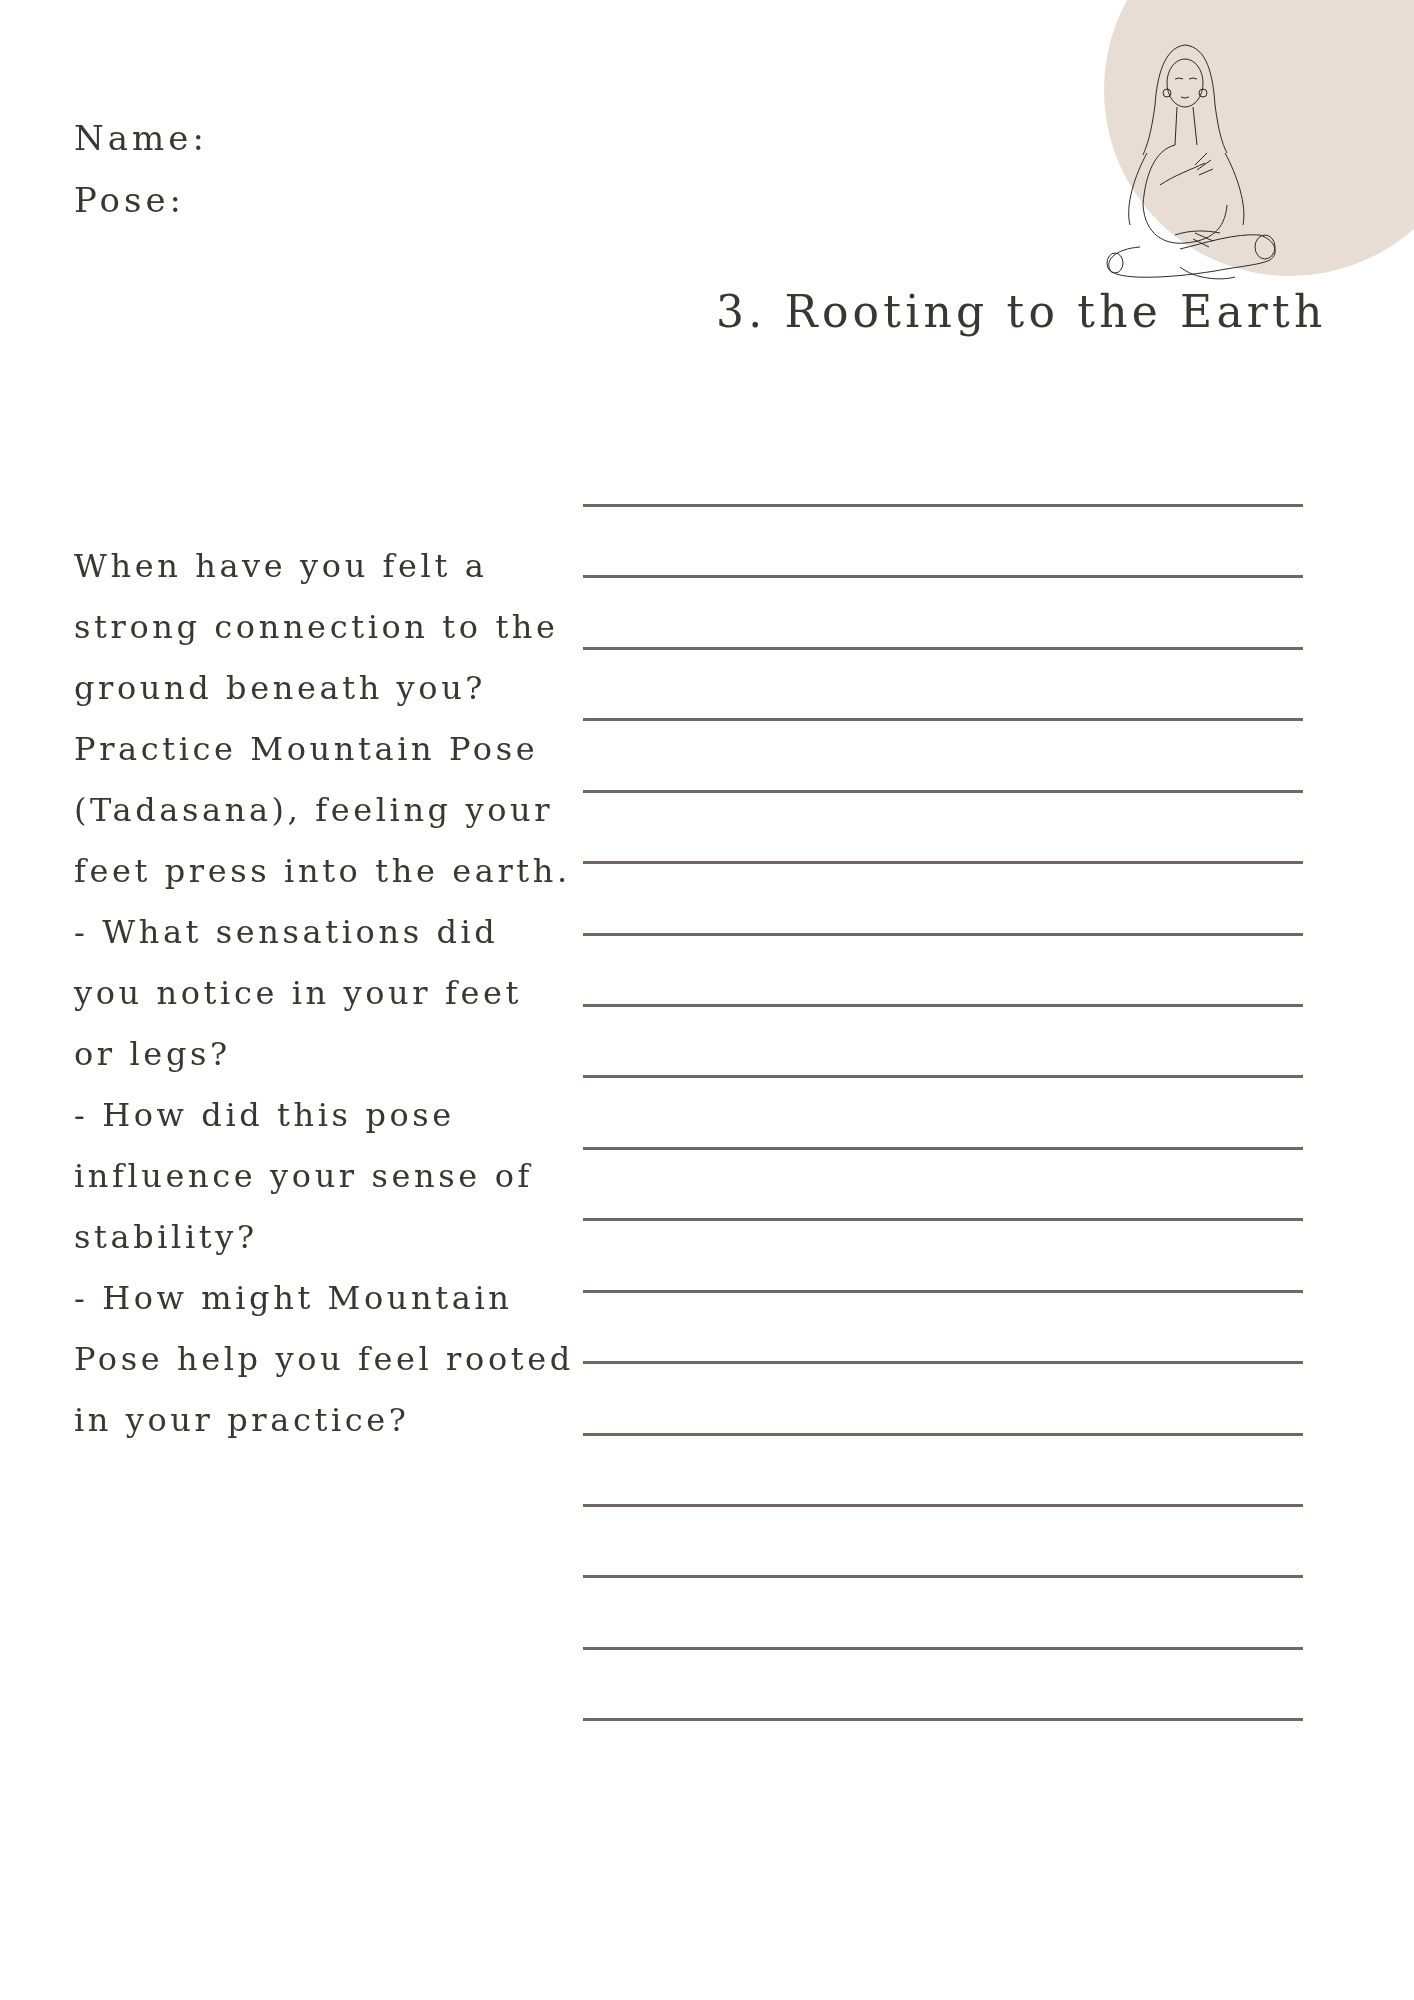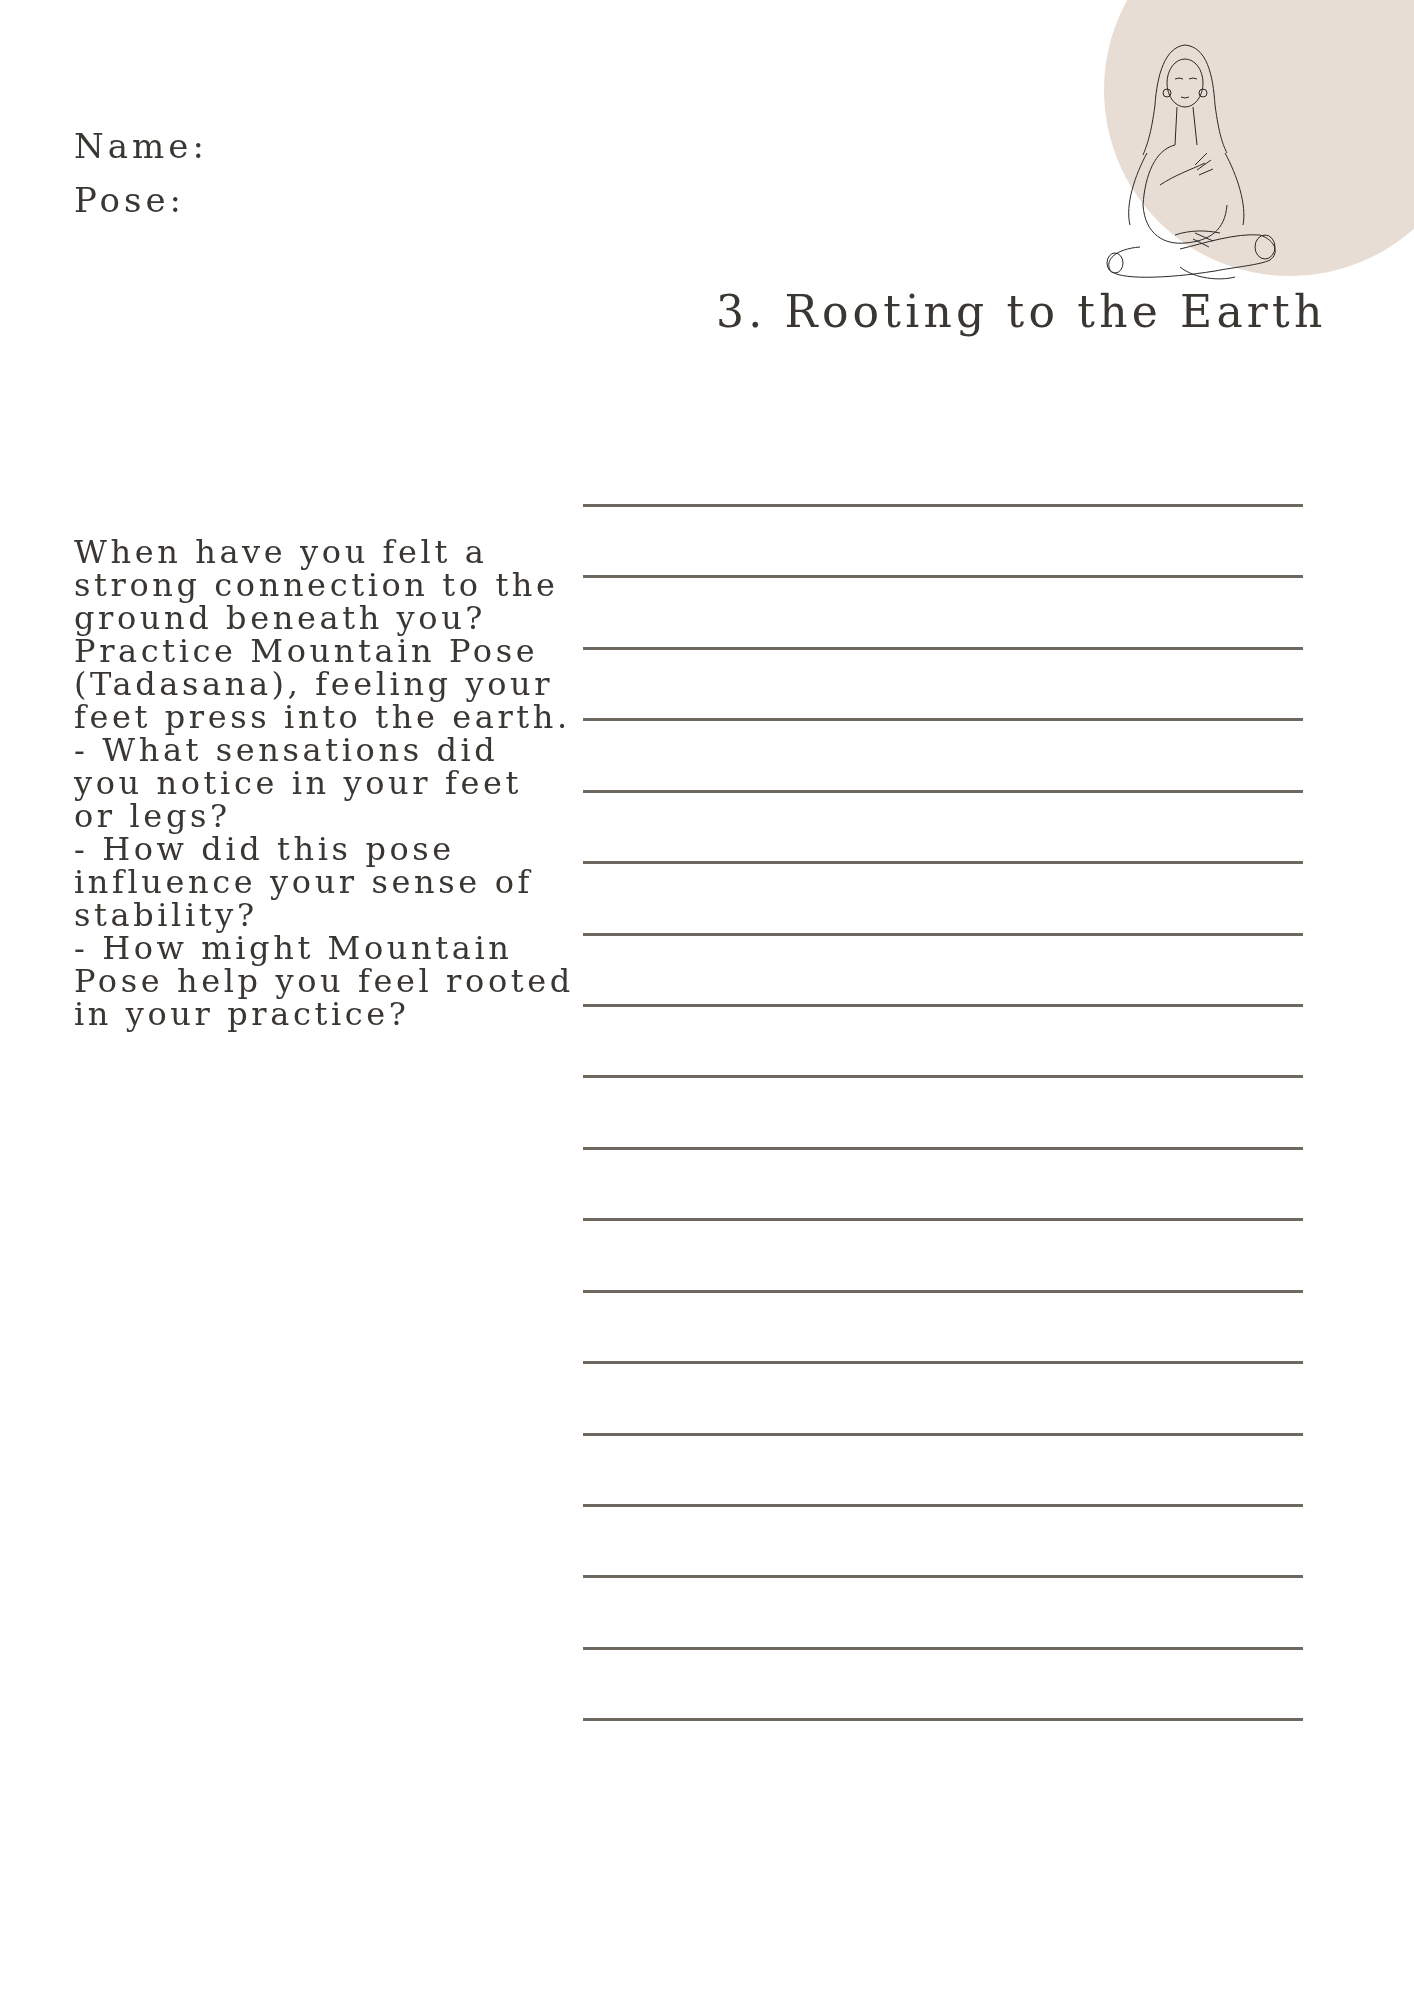--- a/index.html
+++ b/index.html
@@ -2,21 +2,21 @@
 <html><head>
 <meta charset="utf-8">
 <style>
   html, body { margin:0; padding:0; }
   body { width:1414px; height:2000px; background:#ffffff; position:relative; overflow:hidden;
          font-family:"DejaVu Serif", "Liberation Serif", serif; color:#3a3733; }
   .circle { position:absolute; left:1104px; top:-96px; width:372px; height:372px; border-radius:50%; background:#e8ddd4; }
   .figure { position:absolute; left:1085px; top:35px; width:220px; height:250px; }
   .label { position:absolute; left:74px; font-size:34px; letter-spacing:4px; }
   .title { position:absolute; left:716px; top:286px; font-size:44px; letter-spacing:4.2px; white-space:nowrap; }
-  .prompt { position:absolute; left:74px; top:536px; width:500px; font-size:32px; line-height:33px; letter-spacing:3.6px; white-space:pre-line; }
+  .prompt { position:absolute; left:74px; top:536px; width:500px; font-size:32px; line-height:61px; letter-spacing:3.6px; white-space:pre-line; }
   .line { position:absolute; left:583px; width:720px; height:3px; background:#6e6861; }
 </style>
 </head>
 <body>
 
 <div class="circle"></div>
 
 <svg class="figure" viewBox="0 0 220 250" fill="none" stroke="#2b2826" stroke-width="1">
 
   <path d="M100 10 C80 12 72 40 70 70 C66 100 62 110 58 120"></path>
@@ -34,21 +34,21 @@
   <path d="M75 150 C90 140 105 135 120 128 M110 130 l12 -12 M112 135 l14 -10 M114 140 l14 -6"></path>
 
   <path d="M90 200 C105 195 120 195 135 198 M110 198 l18 8 M108 204 l16 8"></path>
 
   <path d="M55 212 C30 214 20 225 25 235 C32 245 80 244 130 236 C150 232 175 230 185 225 C195 218 190 205 175 200 C150 198 120 208 95 214"></path>
   <ellipse cx="30" cy="228" rx="8" ry="10"></ellipse>
   <ellipse cx="180" cy="212" rx="10" ry="12"></ellipse>
   <path d="M95 232 C110 244 135 246 150 242"></path>
 </svg>
 
-<div class="label" style="top:118px;margin-top:8px;">Name:</div>
+<div class="label" style="top:118px;">Name:</div>
 <div class="label" style="top:180px;">Pose:</div>
 
 <div class="title">3. Rooting to the Earth</div>
 
 <div class="prompt"><span>When have you felt a strong connection to the ground beneath you? Practice Mountain Pose (Tadasana), feeling your feet press into the earth.</span>
 <span>- What sensations did you notice in your feet or legs?</span>
 <span>- How did this pose influence your sense of stability?</span>
 <span>- How might Mountain Pose help you feel rooted in your practice?</span></div>
 
 <div>

